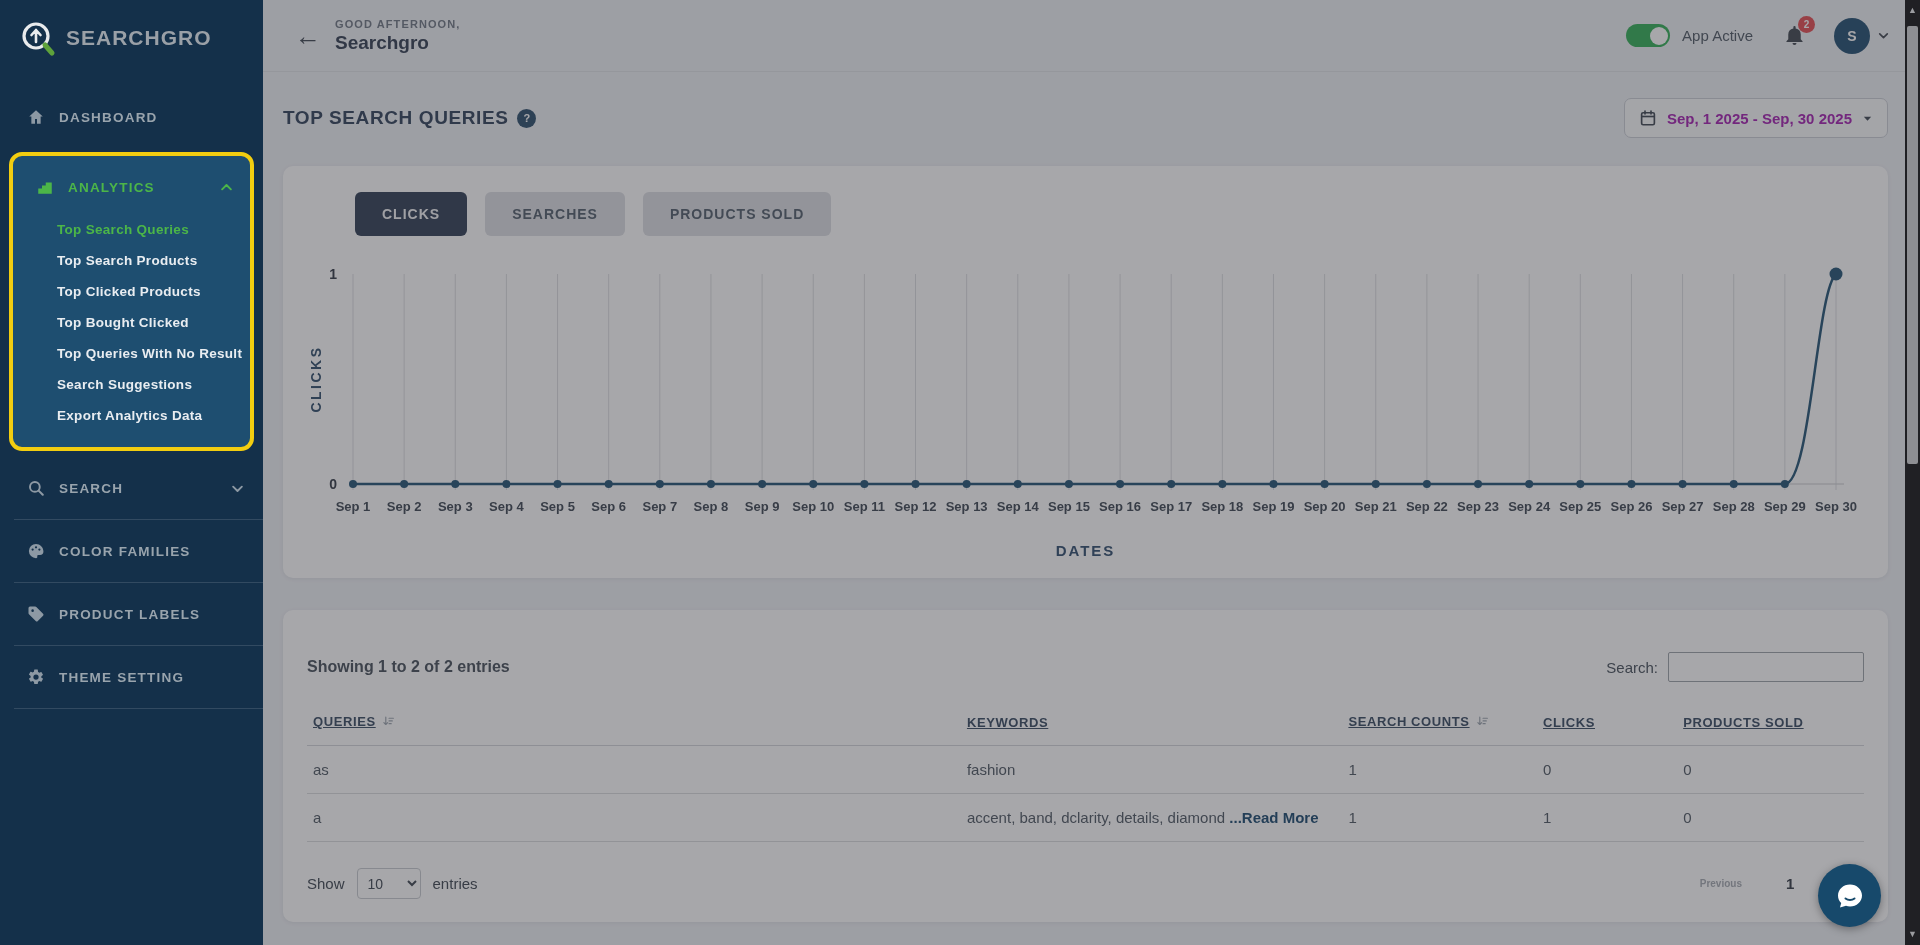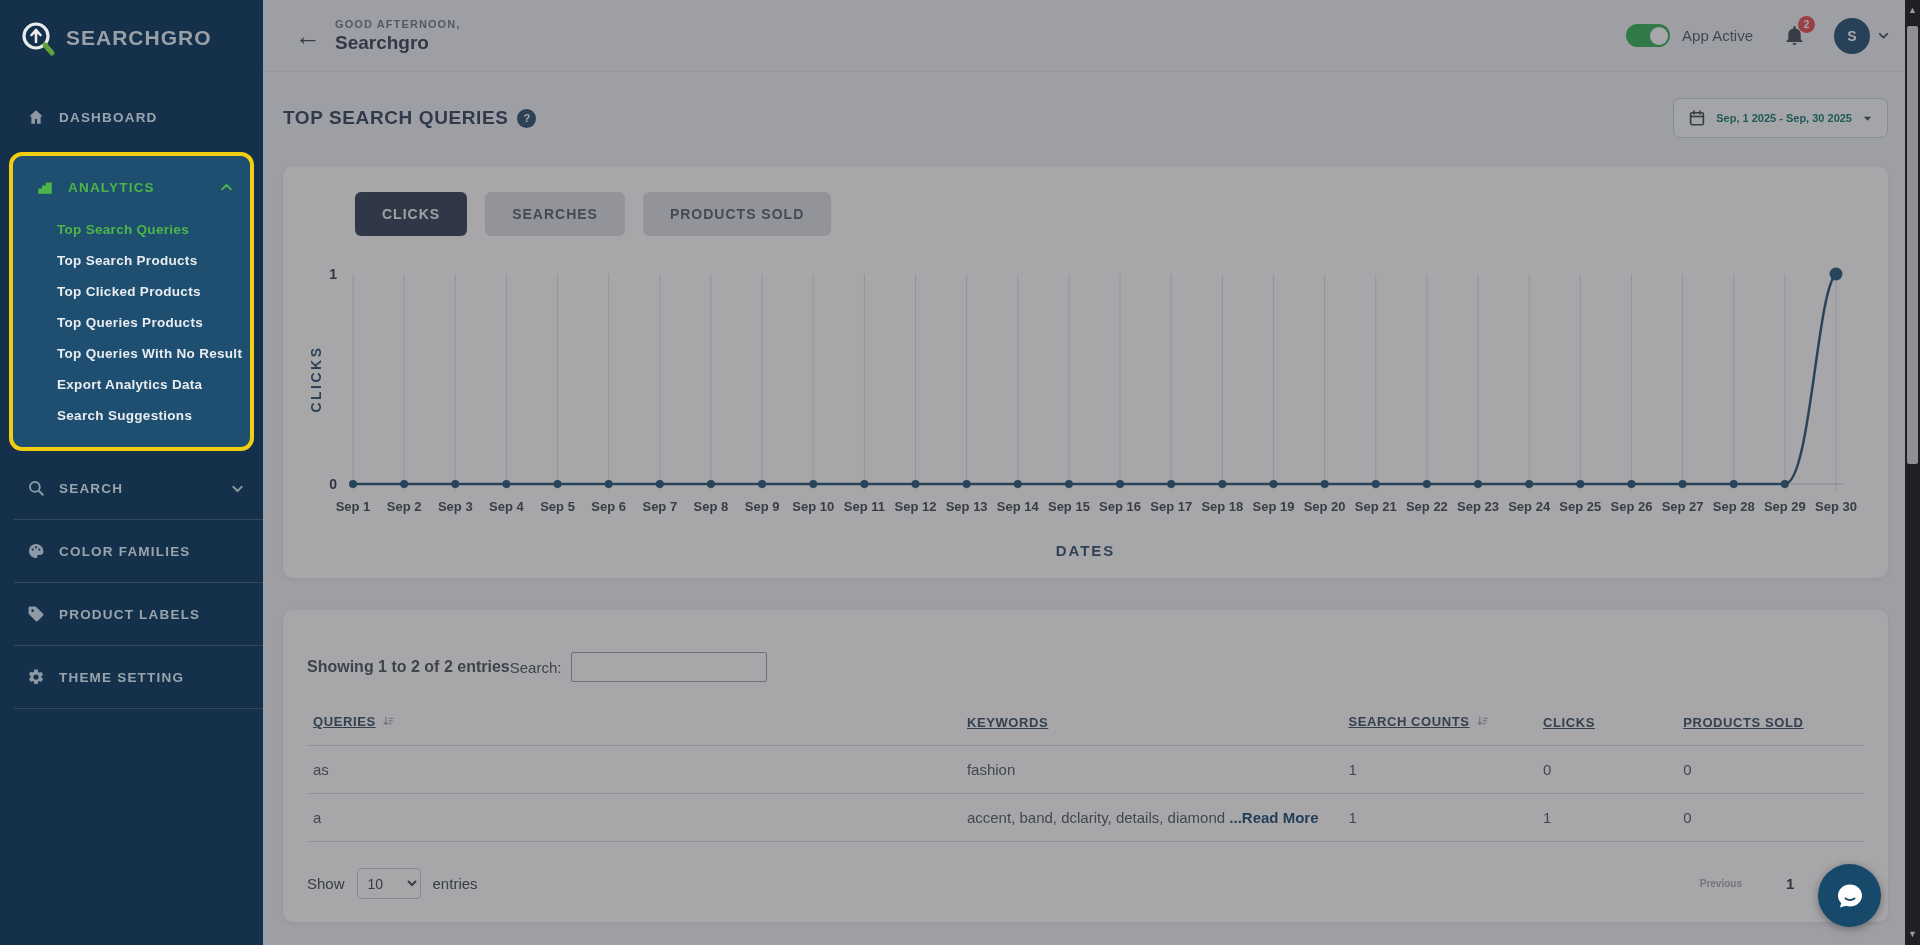--- a/index.html
+++ b/index.html
@@ -60,35 +60,35 @@
   .page-title { font-size:19px; font-weight:800; letter-spacing:0.6px; color:#2c3e57; }
   .help {
     width:19px; height:19px; border-radius:50%; background:#274a68; color:#fff; font-size:11px; font-weight:700;
     display:flex; align-items:center; justify-content:center; cursor:pointer;
   }
   .date-btn {
     display:flex; align-items:center; gap:10px; height:40px; padding:0 14px;
     background:#fafbfc; border:1.5px solid #c9ced4; border-radius:7px; cursor:pointer; color:#39424e;
     font-family:inherit;
   }
-  .date-btn .date-text { font-size:11px; font-weight:600; color:#0f766e; }
+  .date-btn .date-text { font-size:15px; font-weight:600; color:#a21caf; }
   .card { background:#fff; border-radius:10px; box-shadow:0 1px 4px rgba(30,40,60,0.08); }
   .chart-card { height:412px; padding:26px 24px 18px 24px; }
   .tabs { display:flex; gap:18px; margin-left:48px; }
   .tab {
     height:44px; padding:0 27px; border-radius:6px; border:none; cursor:pointer;
     font-family:inherit; font-size:14px; font-weight:700; letter-spacing:1px;
     background:#dcdee2; color:#4d5a68; display:flex; align-items:center;
   }
   .tab.active { background:#2b3a50; color:#f2f3f5; }
   .chart-wrap { margin-top:16px; }
   .xaxis-title { text-align:center; font-size:15px; font-weight:800; letter-spacing:2px; color:#2c4a6b; margin-top:14px; }
   
   .table-card { margin-top:32px; height:312px; padding:42px 24px 0 24px; }
-  .search-row { display:flex; align-items:center; }
+  .search-row { display:flex; align-items:center; justify-content:space-between; }
   .showing-text { font-size:16px; font-weight:700; color:#424c57; }
   .search-box { display:flex; align-items:center; gap:10px; }
   .search-label { font-size:15px; color:#424c57; }
   .search-input { width:196px; height:30px; border:1px solid #9aa0a6; border-radius:2px; background:#fff; padding:0 8px; font-family:inherit; font-size:14px; }
   table.data { width:100%; border-collapse:collapse; margin-top:24px; }
   table.data th {
     text-align:left; font-size:13px; font-weight:800; letter-spacing:0.6px; color:#33465e;
     padding:8px 6px 14px 6px; border-bottom:1px solid #d2d5d9; white-space:nowrap;text-decoration:underline;
   }
   table.data th .sort-ic { margin-left:6px; color:#9aa3ad; vertical-align:-2px; }
@@ -150,24 +150,24 @@
         <span class="nav-chevron">
           <svg width="15" height="15" viewBox="0 0 24 24">
               <polyline points="5 15 12 8 19 15" fill="none" stroke="currentColor" stroke-width="3" stroke-linecap="round" stroke-linejoin="round"></polyline>
             </svg>
         </span>
       </div>
       <div class="subnav">
         <div class="subnav-item active">Top Search Queries</div>
         <div class="subnav-item">Top Search Products</div>
         <div class="subnav-item">Top Clicked Products</div>
-        <div class="subnav-item">Top Queries Products</div>
+        <div class="subnav-item">Top Bought Clicked</div>
         <div class="subnav-item">Top Queries With No Result</div>
+        <div class="subnav-item">Search Suggestions</div>
         <div class="subnav-item">Export Analytics Data</div>
-        <div class="subnav-item">Search Suggestions</div>
       </div>
     </div>
 
     <div class="nav-row">
       <span class="nav-icon">
         <svg width="18" height="18" viewBox="0 0 24 24">
             <circle cx="10.5" cy="10.5" r="6.5" fill="none" stroke="currentColor" stroke-width="2.6"></circle>
             <line x1="15.5" y1="15.5" x2="21" y2="21" stroke="currentColor" stroke-width="2.8" stroke-linecap="round"></line>
           </svg>
       </span>

